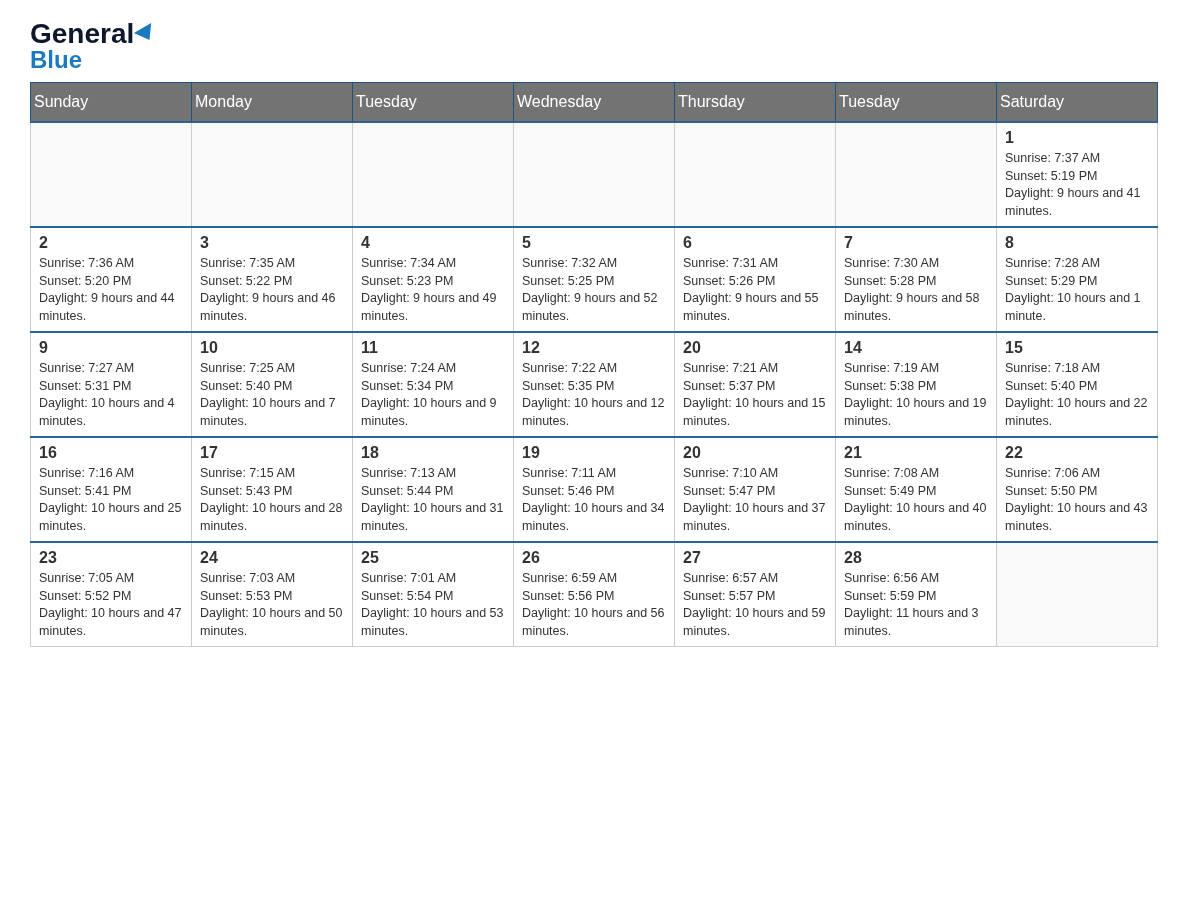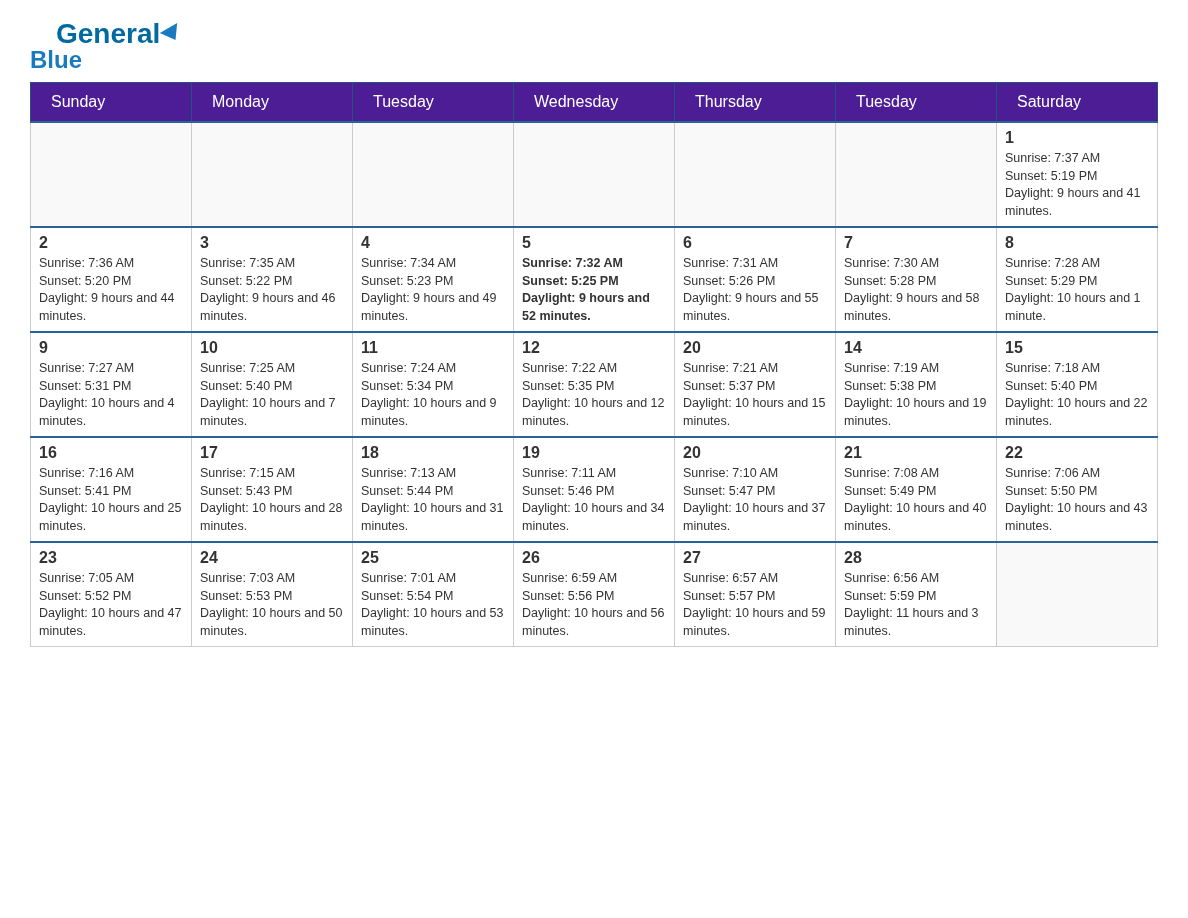--- a/index.html
+++ b/index.html
@@ -17,23 +17,22 @@
       margin-bottom: 10px;
     }
     .logo {
       display: flex;
       flex-direction: column;
       align-items: flex-start;
     }
     .logo-general {
       font-size: 28px;
       font-weight: bold;
-      color: #0369a1;
+      color: #0f172a;
       line-height: 1;
-      margin-left: 26px;
     }
     .logo-blue {
       font-size: 24px;
       font-weight: bold;
       color: #1a7abf;
       line-height: 1;
     }
     .logo-arrow {
       display: inline-block;
       width: 0;
@@ -62,25 +61,25 @@
       font-size: 22px;
       color: #444;
       margin-top: 4px;
     }
     .calendar {
       width: 100%;
       border-collapse: collapse;
       margin-top: 10px;
     }
     .calendar th {
-      background-color: #4c1d95;
+      background-color: #737373;
       color: #fff;
       font-size: 16px;
       font-weight: normal;
-      padding: 10px 20px;
+      padding: 10px 3px;
       text-align: left;
       border: 1px solid #1e5280;
     }
     .calendar td {
       vertical-align: top;
       border: 1px solid #ccc;
       padding: 6px 8px;
       width: 14.28%;
       min-height: 110px;
       font-size: 13px;
@@ -144,21 +143,21 @@
       <tr>
         <td><span class="day-number">2</span><span class="day-info" style="white-space: pre-line;">Sunrise: 7:36 AM
 Sunset: 5:20 PM
 Daylight: 9 hours and 44 minutes.</span></td>
         <td><span class="day-number">3</span><span class="day-info" style="white-space: pre-line;">Sunrise: 7:35 AM
 Sunset: 5:22 PM
 Daylight: 9 hours and 46 minutes.</span></td>
         <td><span class="day-number">4</span><span class="day-info" style="white-space: pre-line;">Sunrise: 7:34 AM
 Sunset: 5:23 PM
 Daylight: 9 hours and 49 minutes.</span></td>
-        <td><span class="day-number">5</span><span class="day-info" style="white-space: pre-line; font-weight: bold;">Sunrise: 7:32 AM
+        <td><span class="day-number">5</span><span class="day-info" style="white-space: pre-line;">Sunrise: 7:32 AM
 Sunset: 5:25 PM
 Daylight: 9 hours and 52 minutes.</span></td>
         <td><span class="day-number">6</span><span class="day-info" style="white-space: pre-line;">Sunrise: 7:31 AM
 Sunset: 5:26 PM
 Daylight: 9 hours and 55 minutes.</span></td>
         <td><span class="day-number">7</span><span class="day-info" style="white-space: pre-line;">Sunrise: 7:30 AM
 Sunset: 5:28 PM
 Daylight: 9 hours and 58 minutes.</span></td>
         <td><span class="day-number">8</span><span class="day-info" style="white-space: pre-line;">Sunrise: 7:28 AM
 Sunset: 5:29 PM

